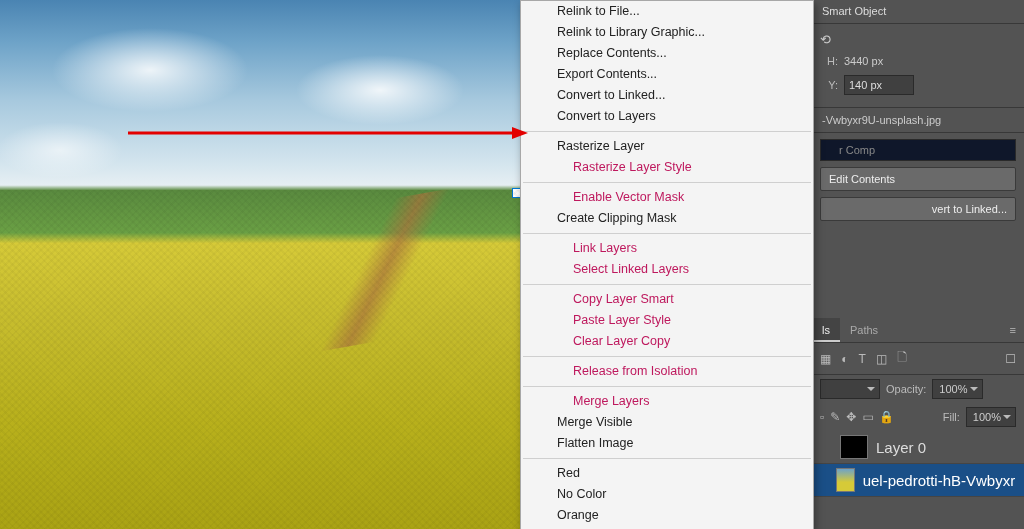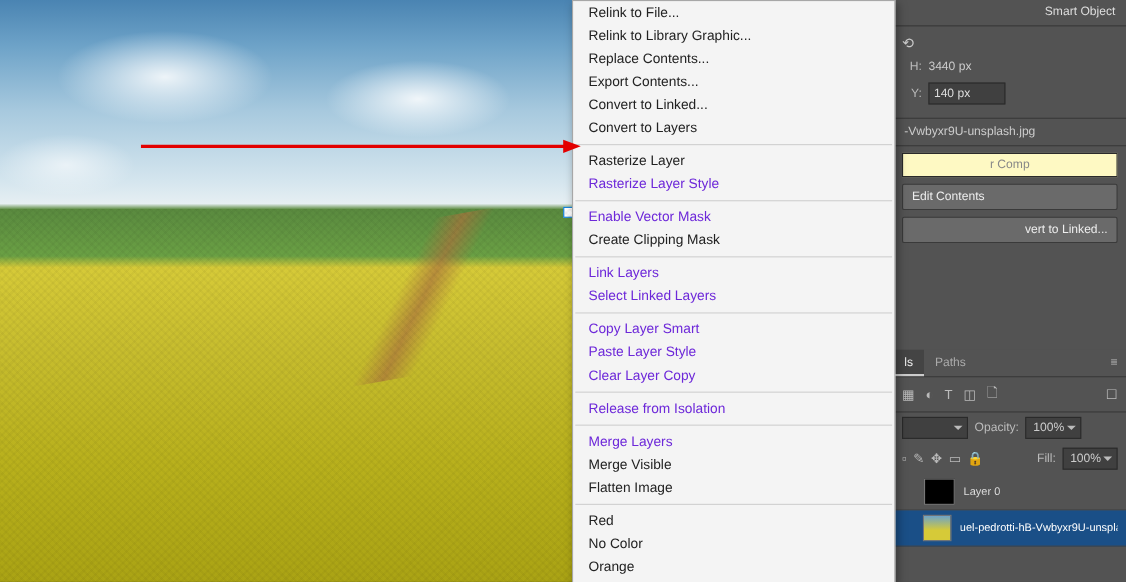--- a/index.html
+++ b/index.html
@@ -83,21 +83,20 @@
     font-size:11px;
   }
   .panel-header{
     height:23px;
     line-height:23px;
     padding:0 10px;
     color:#ddd;
     border-bottom:1px solid #383838;
     background:#535353;
     font-size:11px;
-    text-align:right;
   }
   .prop-body{
     padding:8px 8px 12px 8px;
     border-bottom:1px solid #383838;
   }
   .swap-icon{
     display:block;
     margin-left:auto;
     margin-right:6px;
     font-size:13px;
@@ -125,25 +124,24 @@
     color:#ccc;
     overflow:hidden;
     white-space:nowrap;
     border-bottom:1px solid #383838;
   }
   .comp-drop{
     margin:6px 8px;
     height:20px;
     line-height:20px;
     padding:0 18px;
-    background:#fef9c3;
+    background:#0f172a;
     border:1px solid #2a2a2a;
     color:#888;
     font-size:11px;
-    text-align:center;
   }
   .btn{
     margin:6px 8px 0 8px;
     height:22px;
     line-height:22px;
     padding:0 8px;
     background:#6a6a6a;
     border:1px solid #3a3a3a;
     border-radius:2px;
     color:#eee;
@@ -223,21 +221,21 @@
     color:#bbb; font-size:12px;
   }
   .lock-icons span{cursor:pointer;}
 
   .layer-row{
     display:flex;
     align-items:center;
     gap:8px;
     padding:4px 8px;
     border-bottom:1px solid #454545;
-    font-size:10px;
+    font-size:15px;
   }
   .layer-row .thumb{
     width:26px; height:22px;
     background:#000;
     border:1px solid #777;
   }
   .layer-row.selected{ background:#1a4f87; color:#fff; }
   .layer-row.selected .label{ color:#fff; }
   .layer-row .eye{ color:#ccc; font-size:12px; width:12px; cursor:pointer; }
   .layer-row .label{ color:#ddd; white-space:nowrap; overflow:hidden; }
@@ -250,27 +248,27 @@
     width:292px;
     height:529px;
     background:#f4f4f4;
     border:1px solid #a7a7a7;
     box-shadow:2px 3px 8px rgba(0,0,0,0.35);
     font-size:12.5px;
     color:#222;
     overflow:hidden;
   }
   .context-menu .item{
-    padding:2px 14px;
+    padding:2px 36px;
     line-height:17px;
     cursor:default;
     white-space:nowrap;
   }
   .context-menu .item.enabled{ color:#222; cursor:pointer; }
-  .context-menu .item.disabled{ color:#6d28d9; }
+  .context-menu .item.disabled{ color:#be185d;margin-left:16px; }
   .context-menu .sep{
     height:1px;
     margin:4px 2px;
     background:#cfcfcf;
   }
 
   
   .arrow{
     position:absolute;
     left:128px;

